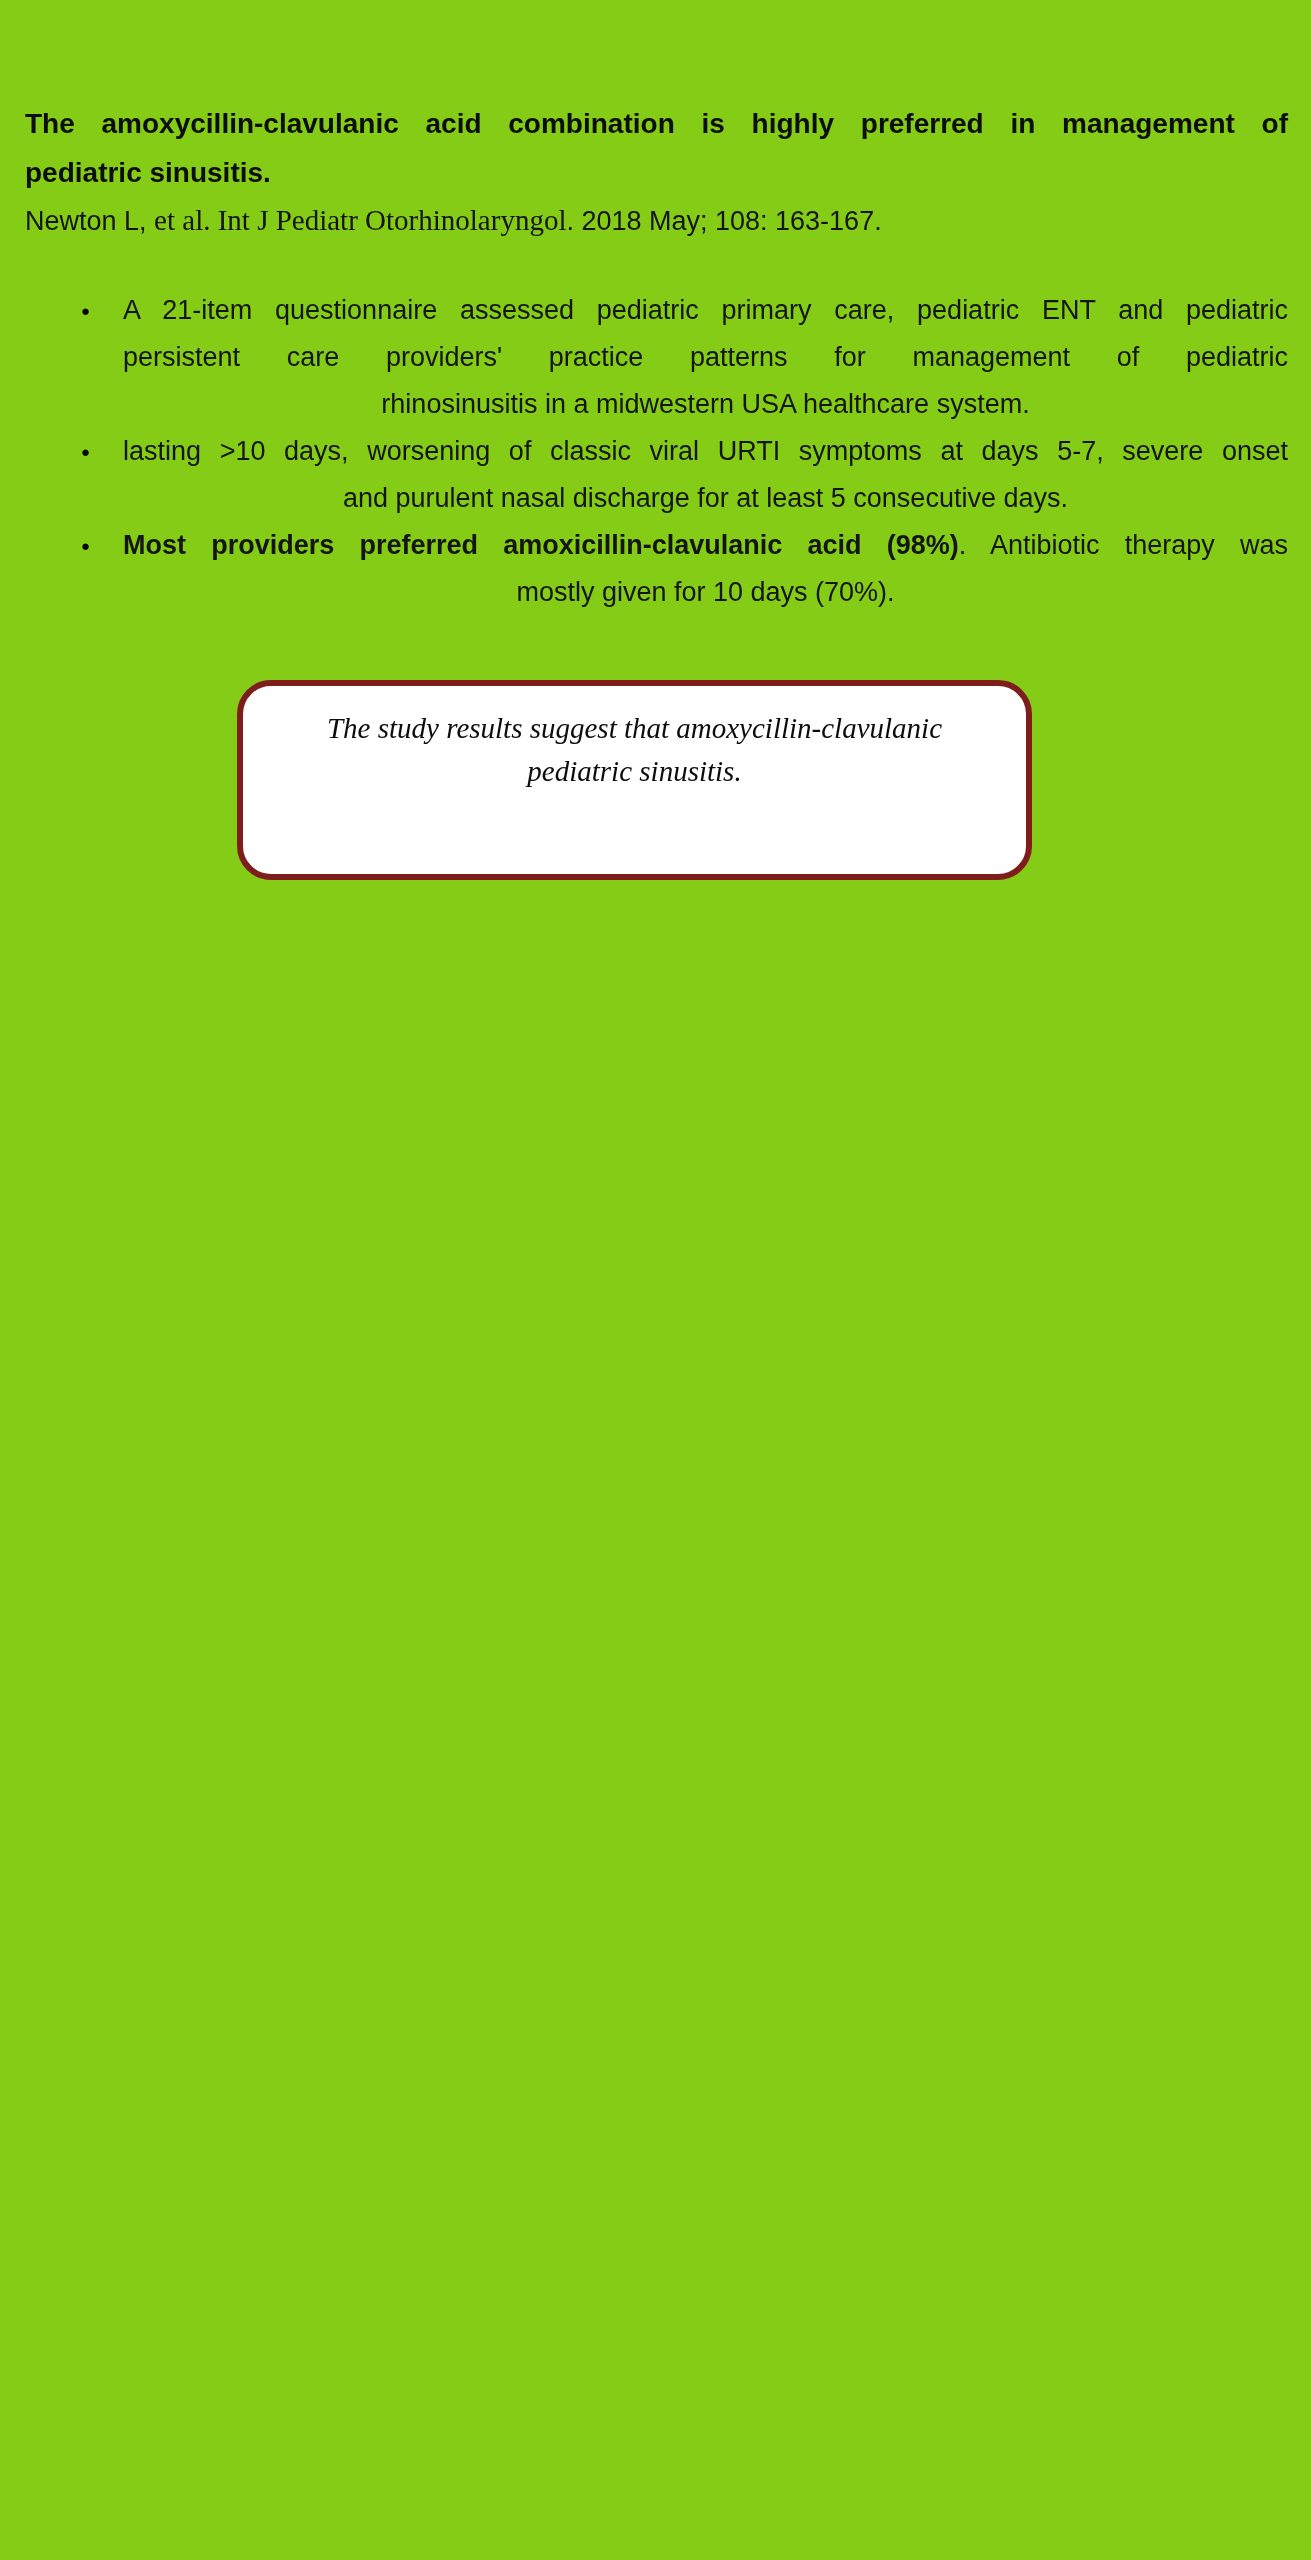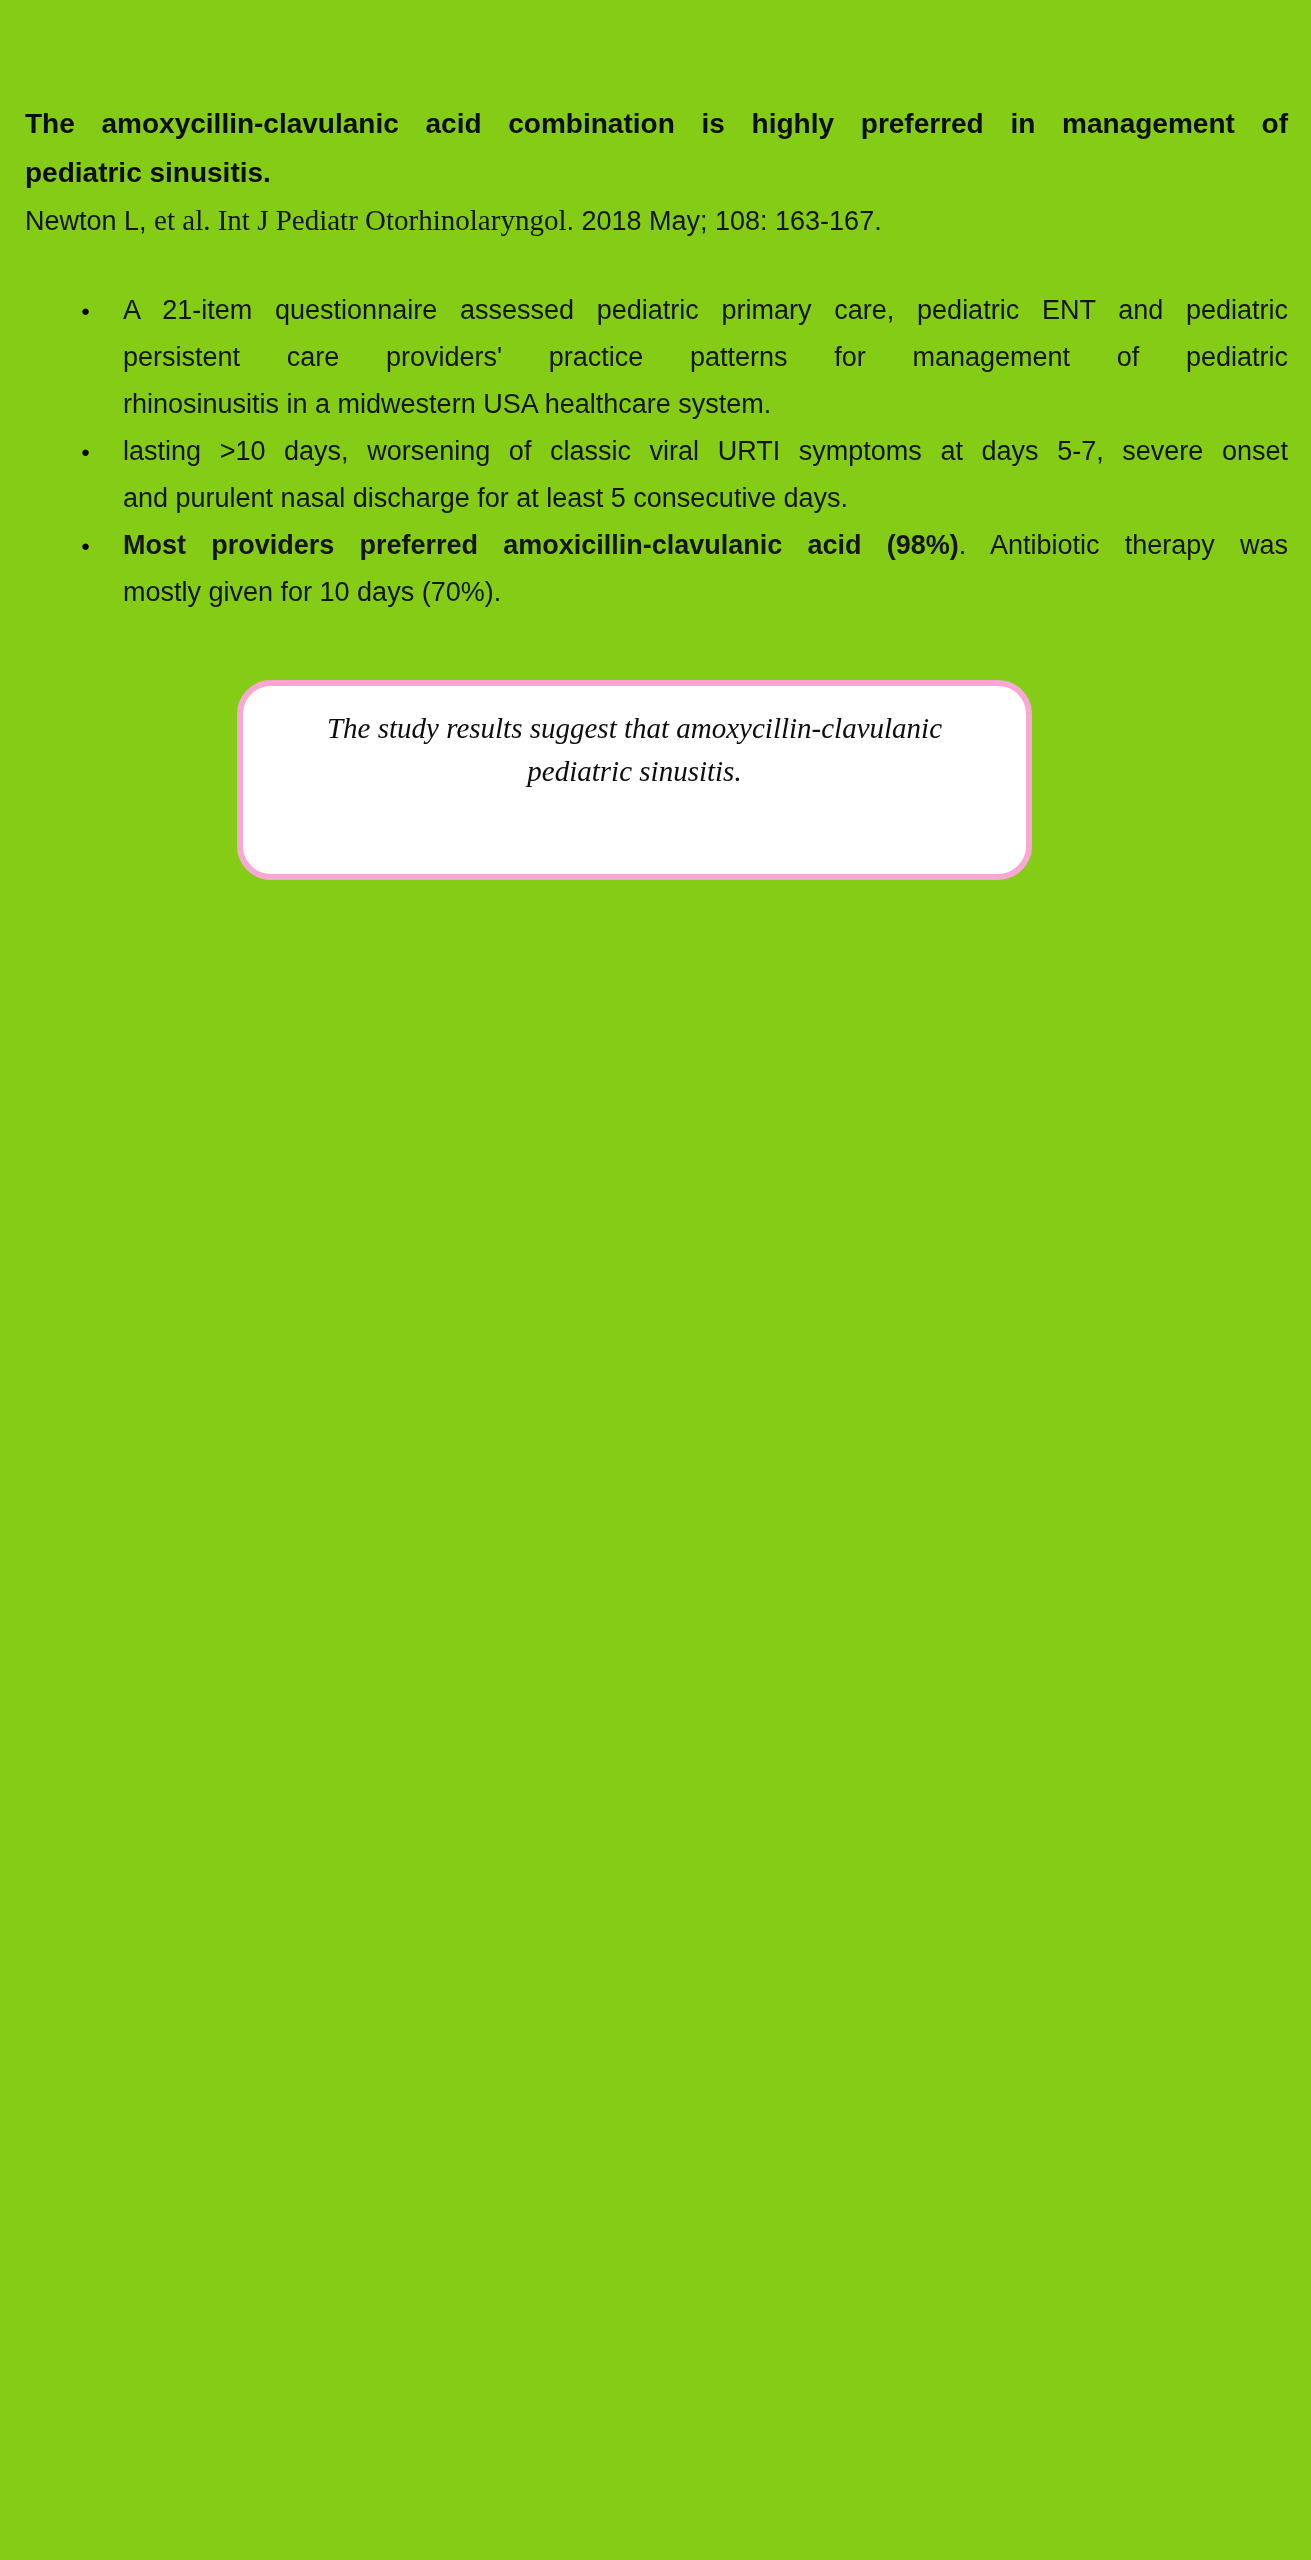--- a/index.html
+++ b/index.html
@@ -53,30 +53,30 @@
   }
   .bullets .marker {
     position: absolute;
     left: 56px;
     top: 0;
     font-size: 15px;
     line-height: 47px;
     color: #000;
   }
   .bullets .jline { text-align: justify; text-align-last: justify; }
-  .bullets .lline { text-align: left; }
+  .bullets .lline { text-align: center; }
   .bd { font-weight: 700; }
   
   .conclusion {
     box-sizing: border-box;
     margin-top: 64px;
     margin-left: 212px;
     width: 795px;
     height: 200px;
-    border: 6px solid #f9a8d4;
+    border: 6px solid #7f1d1d;
     border-radius: 34px;
     padding: 21px 24px 0 24px;
     background: #ffffff;
   }
   .conclusion .cline {
     font-family: "Liberation Serif", serif;
     font-style: italic;
     font-size: 29px;
     line-height: 43px;
     text-align: center;

